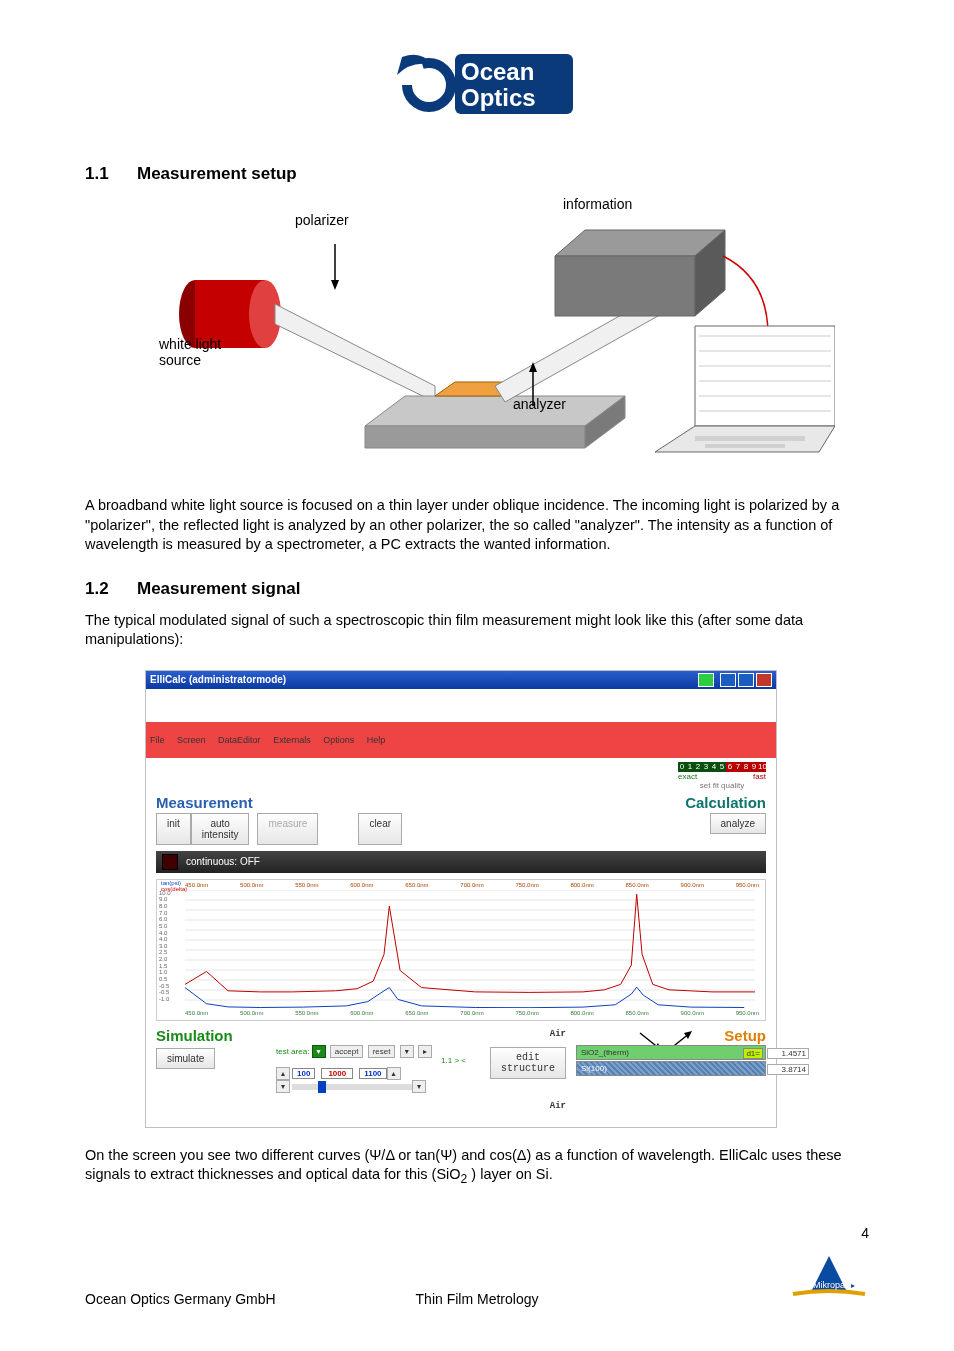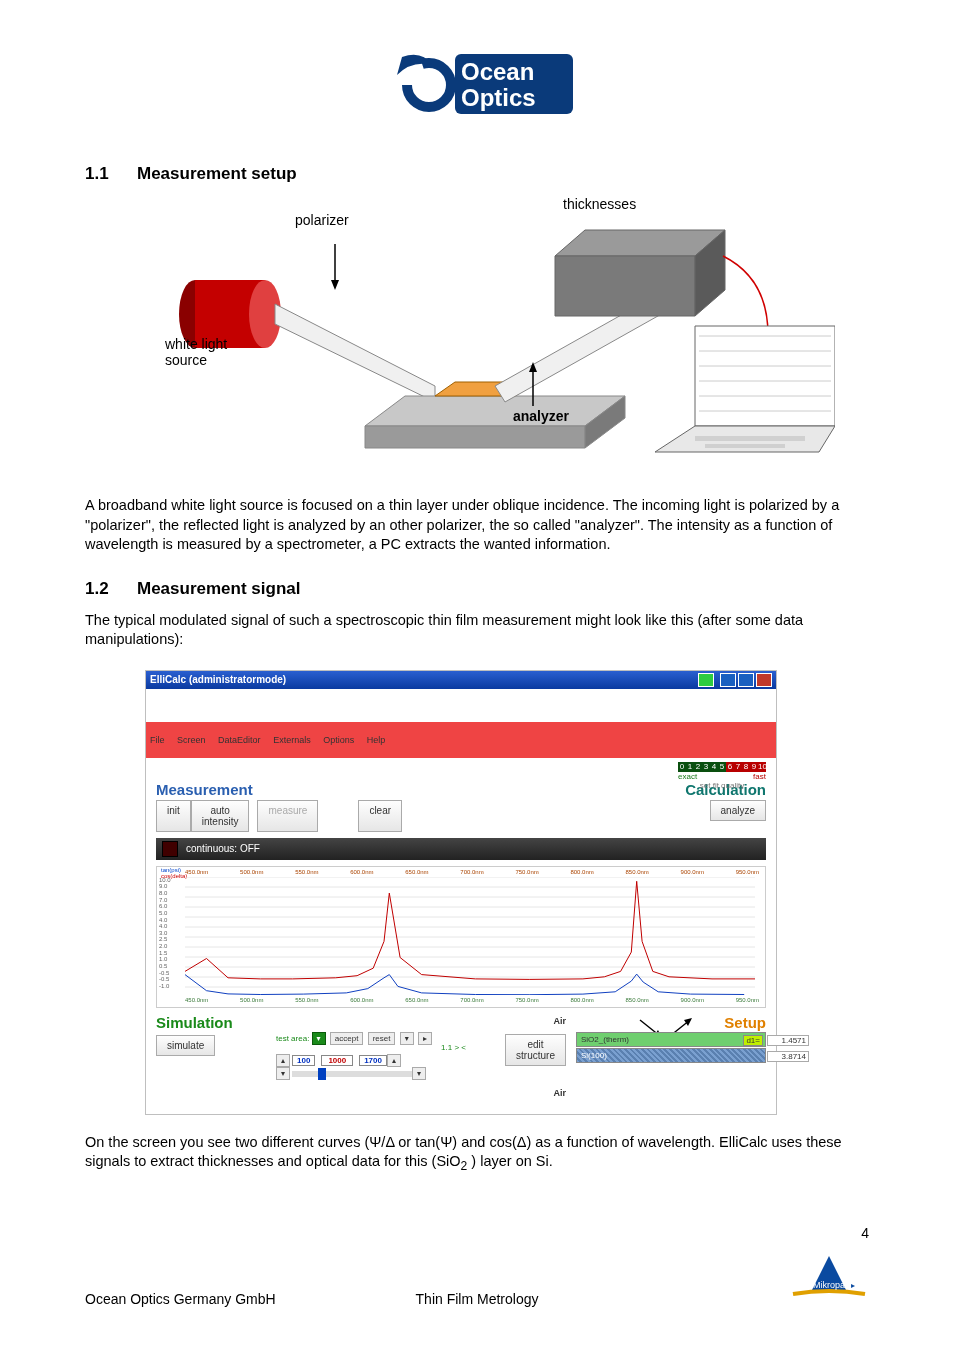--- a/index.html
+++ b/index.html
@@ -209,24 +209,24 @@
       <line x1="564" y1="215" x2="696" y2="215" stroke="#ccc"></line>
       <rect x="560" y="240" width="110" height="5" fill="#d0d0d0"></rect>
       <rect x="570" y="248" width="80" height="4" fill="#d0d0d0"></rect>
 
       <line x1="200" y1="48" x2="200" y2="90" stroke="#000" stroke-width="1.5"></line>
       <polygon points="200,94 196,84 204,84" fill="#000"></polygon>
       <line x1="398" y1="210" x2="398" y2="170" stroke="#000" stroke-width="1.5"></line>
       <polygon points="398,166 394,176 402,176" fill="#000"></polygon>
     </svg>
     <div class="lbl" style="left:160px;top:16px;">polarizer</div>
-    <div class="lbl" style="left:428px;top:0px;">thicknesses</div>
-    <div class="lbl" style="left:30px;top:140px;white-space:pre;">white light
+    <div class="lbl" style="left:428px;top:0px;">information</div>
+    <div class="lbl" style="left:24px;top:140px;white-space:pre;">white light
 source</div>
-    <div class="lbl" style="left:378px;top:212px;font-weight:bold;">analyzer</div>
+    <div class="lbl" style="left:378px;top:200px;">analyzer</div>
   </div>
 
   <div class="body-text">A broadband white light source is focused on a thin layer under oblique incidence. The incoming light is polarized by a "polarizer", the reflected light is analyzed by an other polarizer, the so called "analyzer". The intensity as a function of wavelength is measured by a spectrometer, a PC extracts the wanted information.</div>
 
   <div class="section-heading">
     <span class="num">1.2</span>
     <span>Measurement signal</span>
   </div>
   <div class="body-text" style="margin-bottom:20px;">The typical modulated signal of such a spectroscopic thin film measurement might look like this (after some data manipulations):</div>
 
@@ -251,21 +251,21 @@
         <div>
           <span class="box">0</span><span class="box">1</span><span class="box">2</span><span class="box">3</span><span class="box">4</span><span class="box">5</span><span class="box bad">6</span><span class="box bad">7</span><span class="box bad">8</span><span class="box bad">9</span><span class="box bad">10</span>
         </div>
         <div style="display:flex;justify-content:space-between;">
           <span style="color:#1a7a1a;">exact</span>
           <span style="color:#b80000;">fast</span>
         </div>
         <div style="text-align:center;color:#777;">set fit quality</div>
       </div>
 
-      <div class="meas-row" style="margin-top:15px;">
+      <div class="meas-row" style="margin-top:28px;">
         <div>
           <div class="meas-label blue">Measurement</div>
           <div class="btnrow">
             <div class="ui-btn">init</div>
             <div class="ui-btn" style="white-space:pre;text-align:center;">auto
 intensity</div>
             <div class="ui-btn disabled" style="margin-left:8px;">measure</div>
             <div class="ui-btn" style="margin-left:40px;">clear</div>
           </div>
         </div>
@@ -364,32 +364,32 @@
             <span class="small-btn">accept</span>
             <span class="small-btn">reset</span>
             <span class="small-btn">▾</span>
             <span class="small-btn">▸</span>
           </div>
           <div style="text-align:right;color:#1a8a1a;margin-right:10px;">1.1  &gt; &lt;</div>
           <div style="display:flex;align-items:center;margin-top:2px;">
             <span class="small-btn">▴</span>
             <span style="border:1px solid #888;background:#fff;padding:0 4px;color:#0030c0;font-weight:bold;">100</span>
             <span style="margin:0 6px;border:1px solid #888;padding:0 6px;color:#c00000;font-weight:bold;">1000</span>
-            <span style="border:1px solid #888;background:#fff;padding:0 4px;color:#0030c0;font-weight:bold;">1700</span>
+            <span style="border:1px solid #888;background:#fff;padding:0 4px;color:#0030c0;font-weight:bold;">1100</span>
             <span class="small-btn">▴</span>
           </div>
           <div style="display:flex;align-items:center;">
             <span class="small-btn">▾</span>
             <div class="slider-track">
                 <div class="slider-thumb"></div>
               </div>
             <span class="small-btn">▾</span>
           </div>
         </div>
-        <div class="sim-mid" style="text-align:right;padding-right:10px;">
+        <div class="sim-mid" style="text-align:right;padding-right:10px;font-family:Liberation Mono, monospace;">
           <div class="struct-label">Air</div>
           <div class="ui-btn" style="white-space:pre;display:inline-block;text-align:center;margin-top:6px;">edit
 structure</div>
           <div class="struct-label" style="margin-top:22px;">Air</div>
         </div>
         <div class="sim-right">
           <div style="text-align:right;" class="meas-label"><span style="color:#e08000;font-weight:bold;font-size:15px;">Setup</span></div>
           <svg width="60" height="20" style="position:absolute;left:60px;top:4px;">
             <line x1="4" y1="2" x2="24" y2="18" stroke="#000" stroke-width="1.5"></line>
               <polygon points="26,20 18,18 22,12" fill="#000"></polygon>

